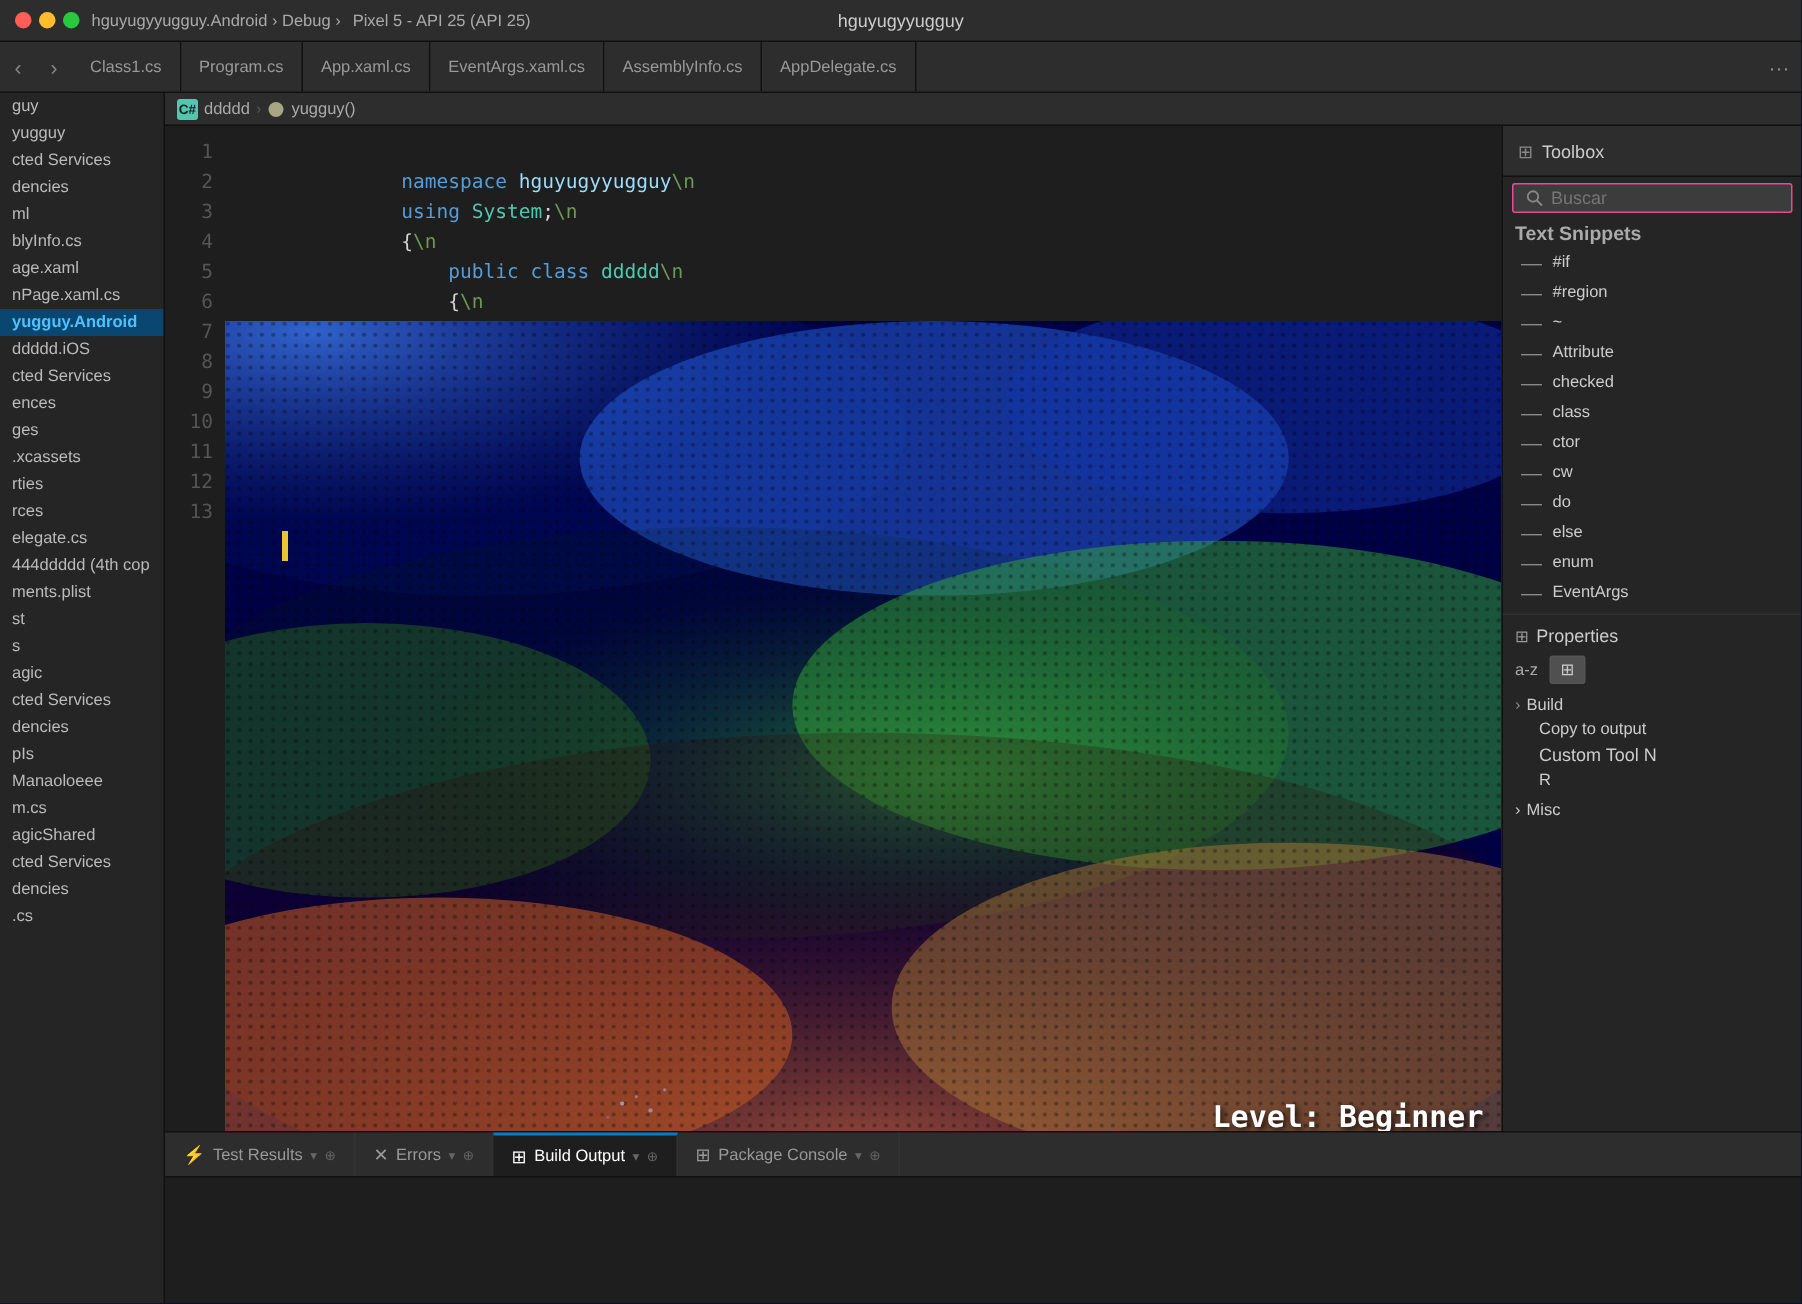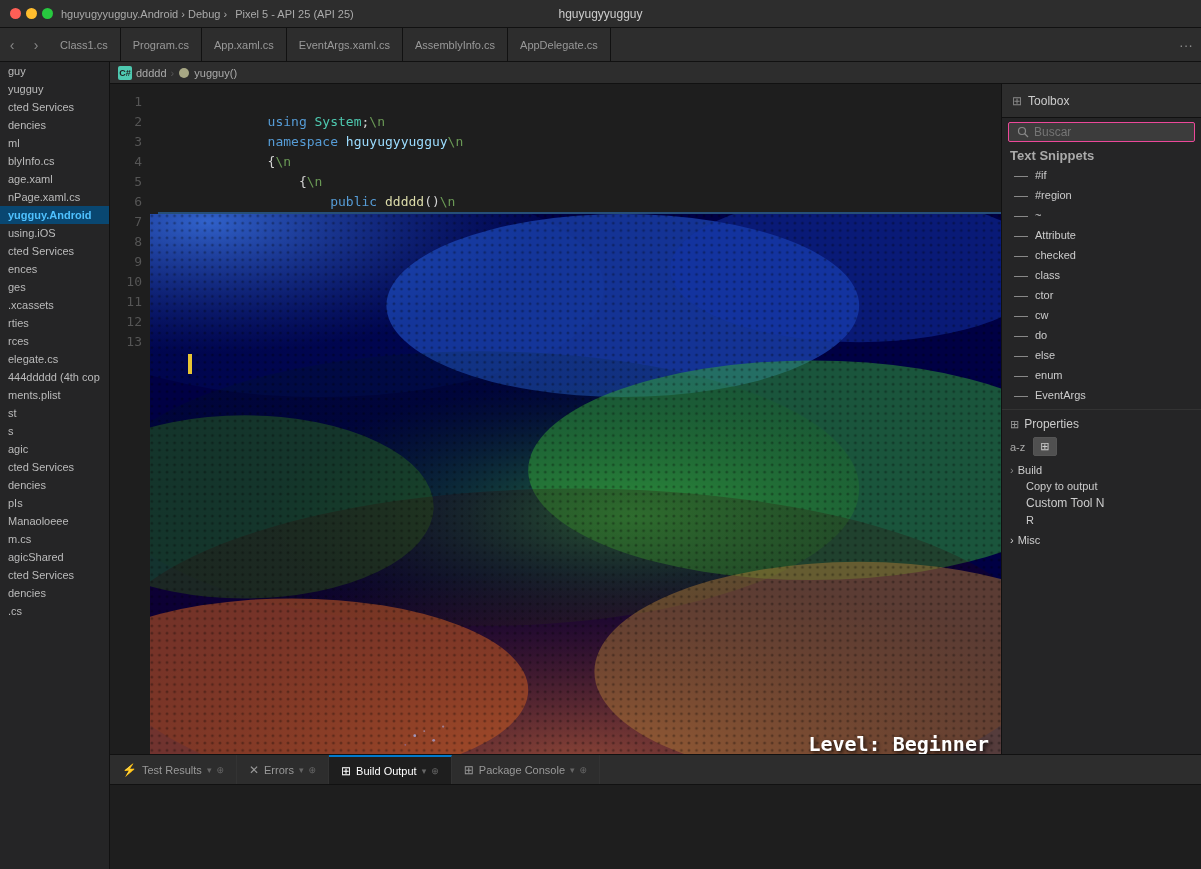--- a/index.html
+++ b/index.html
@@ -515,21 +515,21 @@
   <div class="sidebar">
     <div class="sidebar-item">guy</div>
     <div class="sidebar-item">yugguy</div>
     <div class="sidebar-item">cted Services</div>
     <div class="sidebar-item">dencies</div>
     <div class="sidebar-item">ml</div>
     <div class="sidebar-item">blyInfo.cs</div>
     <div class="sidebar-item">age.xaml</div>
     <div class="sidebar-item">nPage.xaml.cs</div>
     <div class="sidebar-item active bold">yugguy.Android</div>
-    <div class="sidebar-item">using.iOS</div>
+    <div class="sidebar-item">ddddd.iOS</div>
     <div class="sidebar-item">cted Services</div>
     <div class="sidebar-item">ences</div>
     <div class="sidebar-item">ges</div>
     <div class="sidebar-item">.xcassets</div>
     <div class="sidebar-item">rties</div>
     <div class="sidebar-item">rces</div>
     <div class="sidebar-item">elegate.cs</div>
     <div class="sidebar-item">444ddddd (4th cop</div>
     <div class="sidebar-item">ments.plist</div>
     <div class="sidebar-item">st</div>
@@ -575,27 +575,30 @@
             <span>7</span>
             <span>8</span>
             <span>9</span>
             <span>10</span>
             <span>11</span>
             <span>12</span>
             <span>13</span>
           </div>
           <div class="code-content">
             <div class="code-line">
+              <span class="kw">namespace</span> <span class="ns">hguyugyyugguy</span><span class="comment">\n</span>
+            </div>
+            <div class="code-line">
               <span class="kw">using</span> <span class="cn">System</span><span class="punct">;</span><span class="comment">\n</span>
             </div>
             <div class="code-line">
-              <span class="kw">namespace</span> <span class="ns">hguyugyyugguy</span><span class="comment">\n</span>
-            </div>
-            <div class="code-line">
               <span class="punct">{</span><span class="comment">\n</span>
+            </div>
+            <div class="code-line">
+              &nbsp;&nbsp;&nbsp;&nbsp;<span class="kw">public</span> <span class="kw">class</span> <span class="cn">ddddd</span><span class="comment">\n</span>
             </div>
             <div class="code-line">
               &nbsp;&nbsp;&nbsp;&nbsp;<span class="punct">{</span><span class="comment">\n</span>
             </div>
             <div class="code-line">
               &nbsp;&nbsp;&nbsp;&nbsp;&nbsp;&nbsp;&nbsp;&nbsp;<span class="kw">public</span> <span class="fn">ddddd</span><span class="punct">()</span><span class="comment">\n</span>
             </div>
             <div class="code-line">
               &nbsp;&nbsp;&nbsp;&nbsp;&nbsp;&nbsp;&nbsp;&nbsp;<span class="punct">{</span><span class="comment">\n</span>
             </div>

